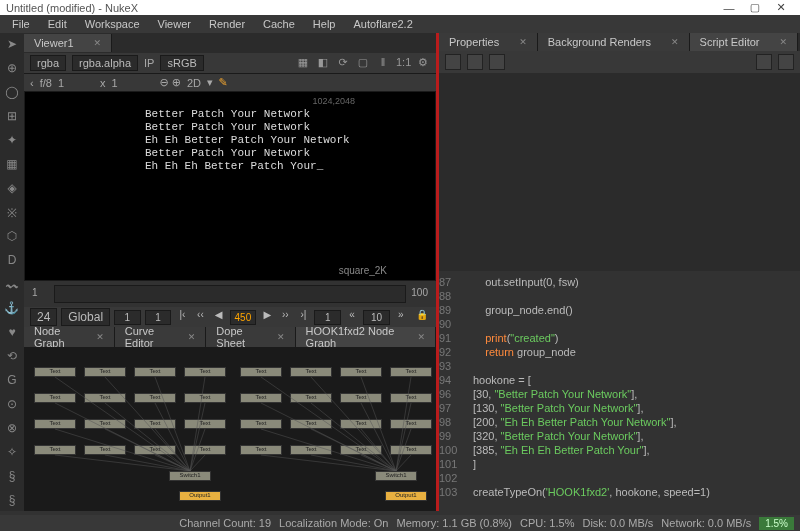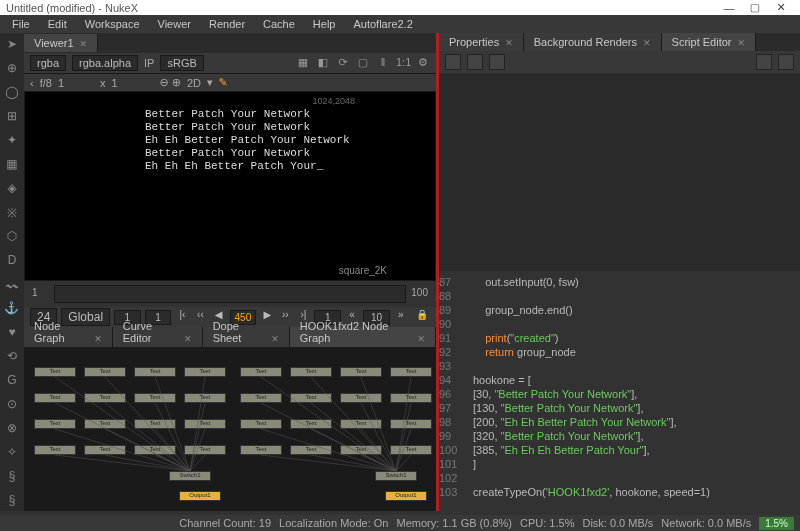--- a/index.html
+++ b/index.html
@@ -7,21 +7,21 @@
 .titlebar{height:15px;background:#fff;color:#555;display:flex;align-items:center;padding:0 6px;font-size:9px}
 .titlebar .spacer{flex:1}
 .winbtn{width:26px;text-align:center;color:#444}
 .menubar{height:18px;background:#383838;display:flex;align-items:center;padding:0 4px;gap:2px}
 .menubar span{padding:2px 8px;color:#c8c8c8}
 .layout{display:flex;height:478px}
 .ltool{width:24px;background:#2b2b2b;display:flex;flex-direction:column;align-items:center;padding-top:4px;gap:10px}
 .ltool .ti{width:14px;height:14px;display:flex;align-items:center;justify-content:center;color:#888;font-size:12px}
 .left{width:412px;display:flex;flex-direction:column;background:#323232}
 .tabrow{height:20px;background:#2b2b2b;display:flex;align-items:center}
-.tab{padding:3px 10px;background:#3a3a3a;color:#c8c8c8;border-right:1px solid #1a1a1a;display:flex;align-items:flex-end;gap:6px}
+.tab{padding:3px 10px;background:#3a3a3a;color:#c8c8c8;border-right:1px solid #1a1a1a;display:flex;align-items:center;gap:20px}
 .tab.a{background:#444}
 .tab .x{font-size:9px;color:#888}
 .vctrl{height:20px;background:#383838;display:flex;align-items:center;padding:0 6px;gap:6px;font-size:10px}
 .vctrl .dd{background:#2b2b2b;padding:1px 6px;border:1px solid #1a1a1a;color:#bbb}
 .vctrl .sp{flex:1}
 .vctrl .ib{width:14px;height:14px;color:#999;text-align:center}
 .vctrl2{height:18px;background:#383838;display:flex;align-items:center;padding:0 6px;gap:6px;font-size:10px;border-top:1px solid #1a1a1a}
 .viewer{flex:1;background:#000;position:relative;border:1px solid #1a1a1a}
 .canvas{position:absolute;left:120px;top:16px;font-family:"Courier New",monospace;color:#ddd;font-size:11px;line-height:13px;white-space:pre}
 .dim{position:absolute;right:80px;top:4px;color:#666;font-size:9px}

